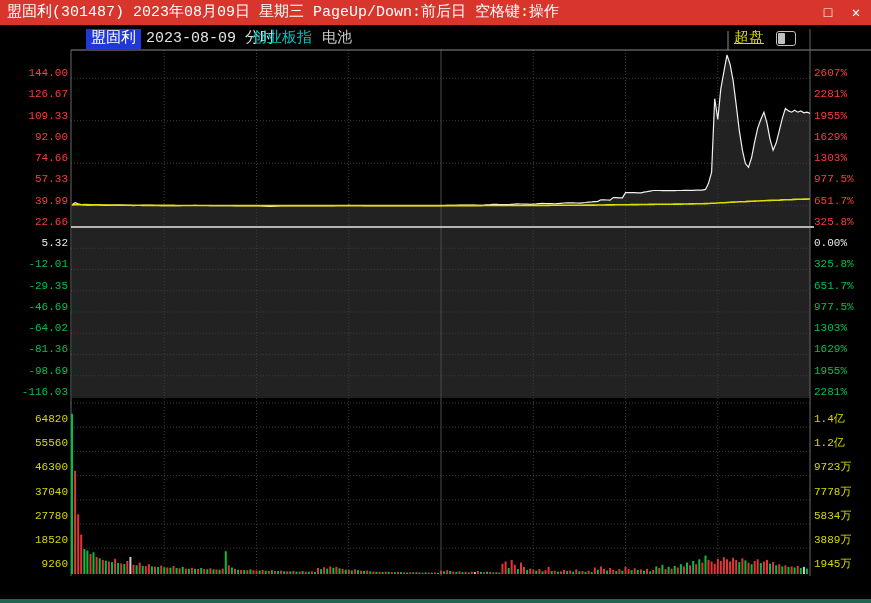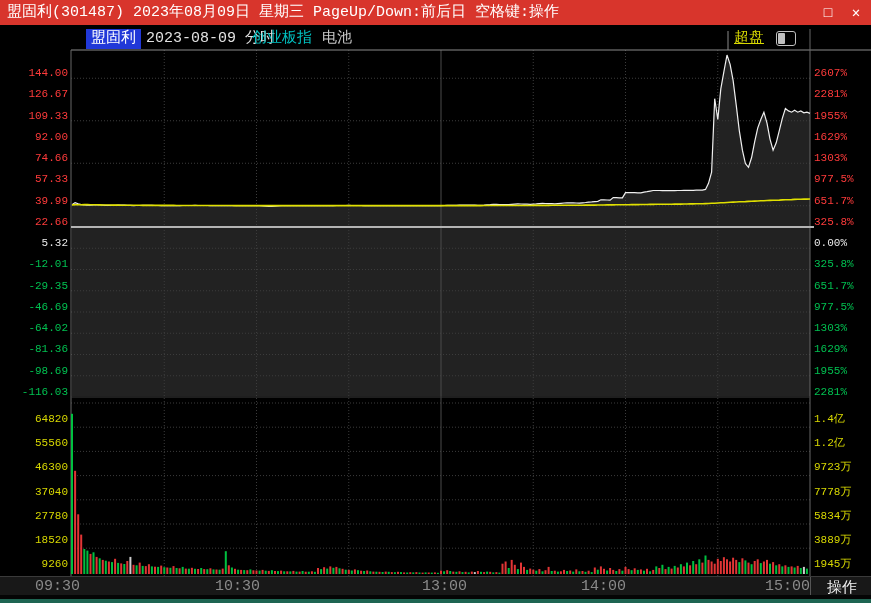--- a/index.html
+++ b/index.html
@@ -371,29 +371,18 @@
         <div class="tick left" style="color: rgb(216, 216, 0); top: 516.2px;">9260</div>
         <div class="tick right" style="color: rgb(216, 216, 0); top: 371px;">1.4亿</div>
         <div class="tick right" style="color: rgb(216, 216, 0); top: 395.2px;">1.2亿</div>
         <div class="tick right" style="color: rgb(216, 216, 0); top: 419.4px; text-align: center;">9723万</div>
         <div class="tick right" style="color: rgb(216, 216, 0); top: 443.6px;">7778万</div>
         <div class="tick right" style="color: rgb(216, 216, 0); top: 467.8px;">5834万</div>
         <div class="tick right" style="color: rgb(216, 216, 0); top: 492px;">3889万</div>
         <div class="tick right" style="color: rgb(216, 216, 0); top: 516.2px;">1945万</div>
       </div>
 
-    <div class="timebar">
-      <div id="timelabels">
-          <div class="tlabel" style="left: 35px;">09:30</div>
-          <div class="tlabel" style="left: 215px;">10:30</div>
-          <div class="tlabel" style="left: 422px;">13:00</div>
-          <div class="tlabel" style="left: 581px;">14:00</div>
-          <div class="tlabel" style="left: 765px;">15:00</div>
-        </div>
-      <div class="divider"></div>
-      <span class="action-cell">操作</span>
-    </div>
 
     <div class="bottomstrip">
       <div class="teal"></div>
     </div>
   </div>
 </div>
 
 </body></html>

